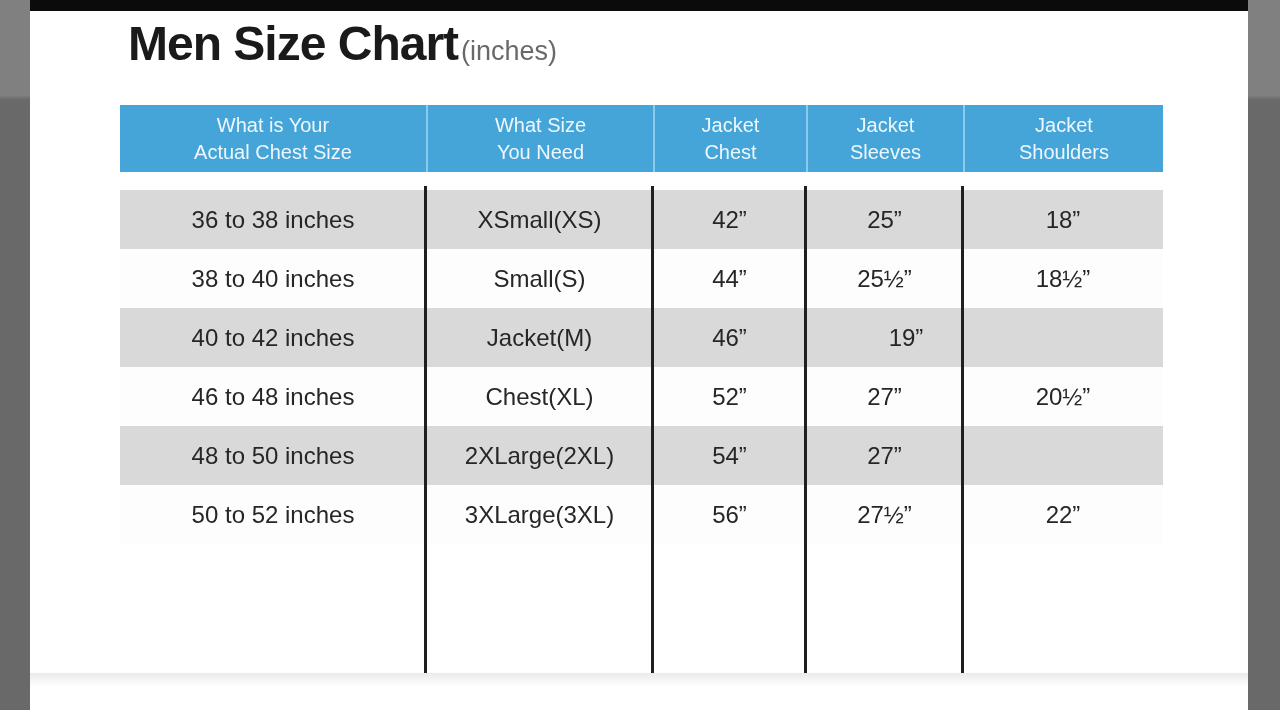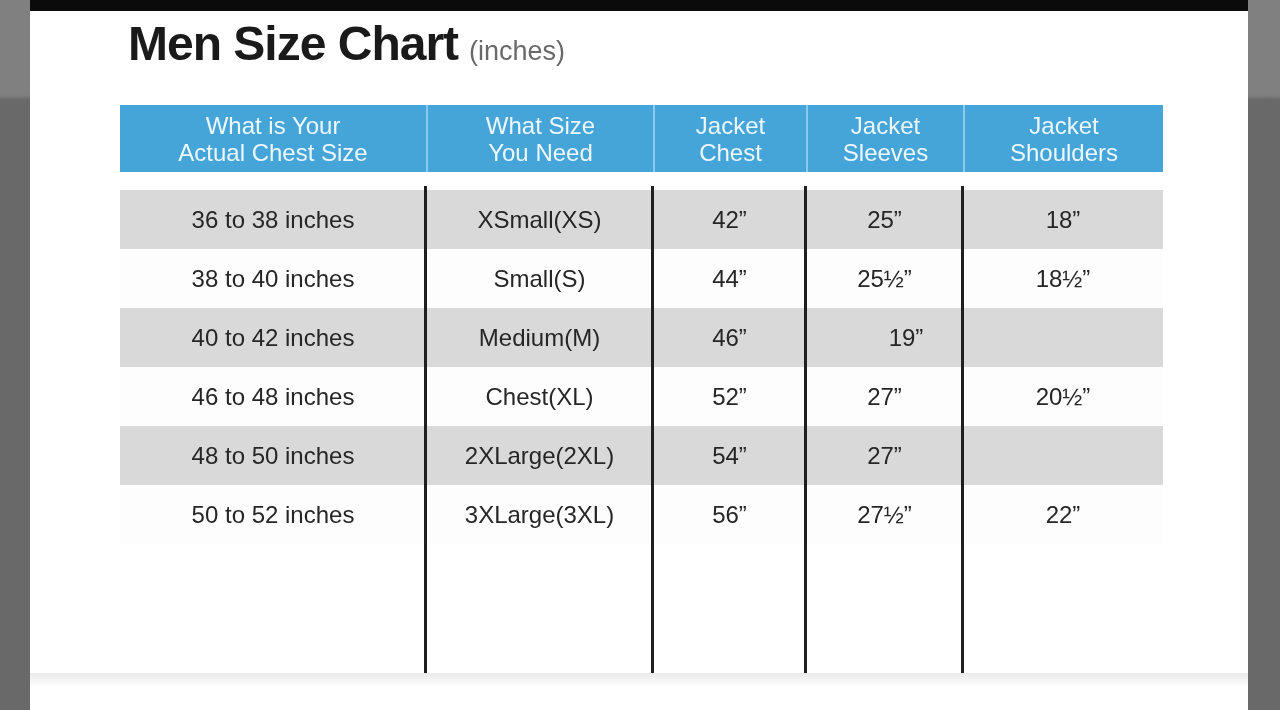--- a/index.html
+++ b/index.html
@@ -41,34 +41,34 @@
   }
   .title-main{
     font-size:48px;
     letter-spacing:-1px;
     color:var(--title_color);
     font-weight:700;
   }
   .title-sub{
     font-size:27px;
     color:var(--subtitle_color);
-    margin-left:11px;
+    margin-left:3px;
     font-weight:400;
   }
   .size-table{
     position:absolute;left:120px;top:105px;width:1043px;
   }
   .header-row{
     display:flex;height:67px;
     background:var(--header_bg);
   }
   .header-cell{
     display:flex;flex-direction:column;align-items:center;justify-content:center;
     color:var(--header_text);
-    font-size:24px;line-height:27px;
+    font-size:20px;line-height:27px;
     text-align:center;
   }
   .header-cell + .header-cell{border-left:2px solid var(--header_divider);}
   .c0{width:306px;} .c1{width:227px;} .c2{width:153px;} .c3{width:157px;} .c4{width:200px;}
   .body-wrap{
     position:relative;margin-top:18px;
   }
   .data-row{
     display:flex;height:59px;
   }
@@ -142,21 +142,21 @@
     <div class="data-row">
       <div class="data-cell c0">38 to 40 inches</div>
       <div class="data-cell c1">Small(S)</div>
       <div class="data-cell c2">44”</div>
       <div class="data-cell c3">25½”</div>
       <div class="data-cell c4">18½”</div>
     </div>
 
     <div class="data-row">
       <div class="data-cell c0">40 to 42 inches</div>
-      <div class="data-cell c1">Medium(M)</div>
+      <div class="data-cell c1">Jacket(M)</div>
       <div class="data-cell c2">46”</div>
       <div class="data-cell c4">19”</div>
     </div>
 
 
     <div class="data-row">
       <div class="data-cell c0">46 to 48 inches</div>
       <div class="data-cell c1">Chest(XL)</div>
       <div class="data-cell c2">52”</div>
       <div class="data-cell c3">27”</div>

